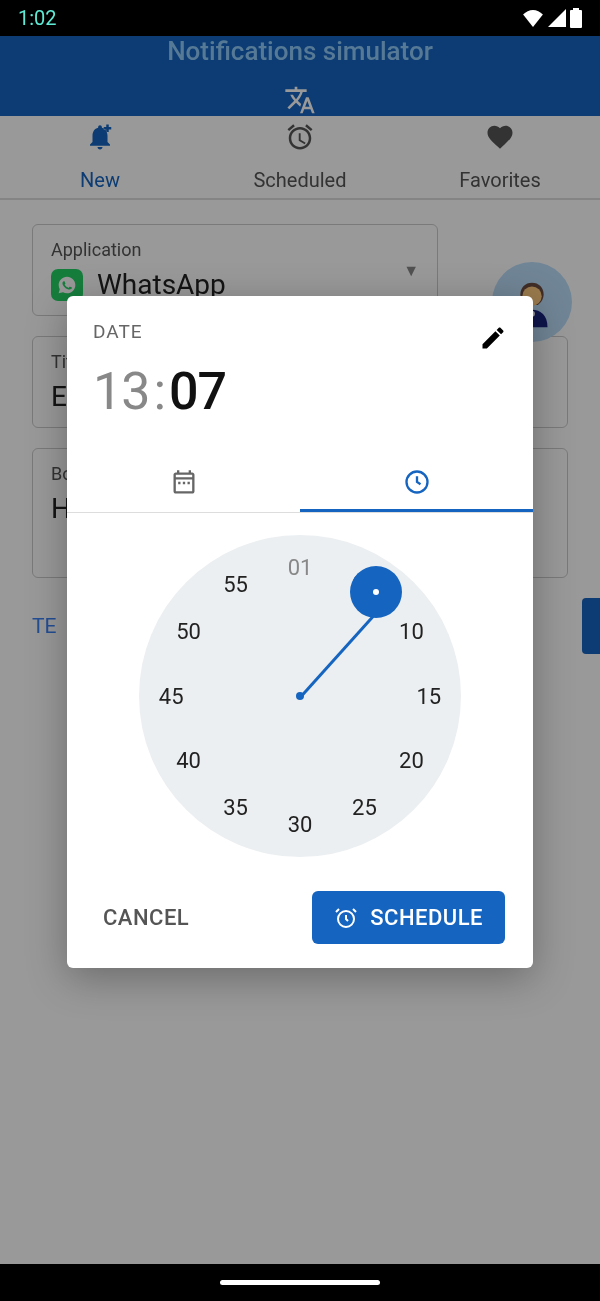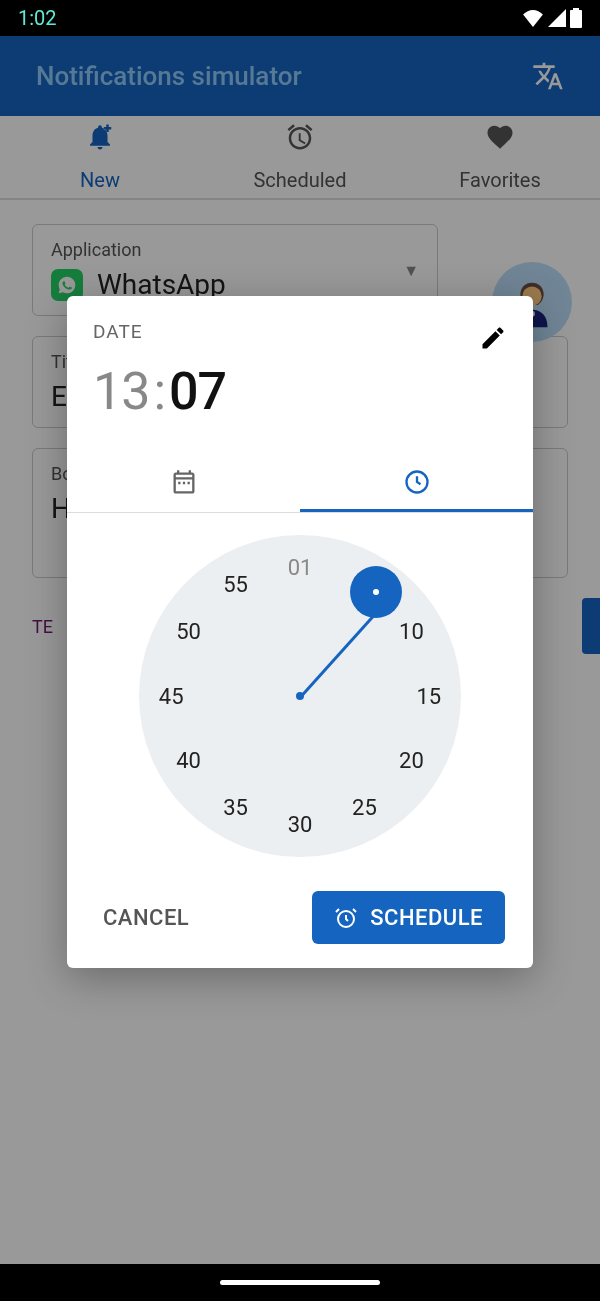--- a/index.html
+++ b/index.html
@@ -3,21 +3,21 @@
   <meta charset="utf-8">
   <style>
     * { margin: 0; padding: 0; box-sizing: border-box; font-family: Roboto, -apple-system, sans-serif; }
     body { width: 600px; height: 1301px; background: #000; position: relative; overflow: hidden; }
     
     .status-bar { height: 36px; background: #000; display: flex; justify-content: space-between; align-items: center; padding: 0 18px; color: #5eead4; font-size: 20px; }
     .status-right { display: flex; gap: 4px; align-items: center; }
     
     .app-content { background: #fff; height: 1228px; position: relative; }
     
-    .app-bar { background: #1565c0; height: 80px; display: flex; align-items: center; justify-content: space-between; padding: 0 36px; }
+    .app-bar { background: #1565c0; height: 80px; display: flex; align-items: center; justify-content: space-between; padding: 0 23px; flex-direction: column; }
     .app-title { color: #90caf9; font-size: 26px; font-weight: 500; }
     .translate-icon { color: #fff; }
     
     .tabs { display: flex; background: #fff; border-bottom: 2px solid #ddd; height: 84px; }
     .tab { flex: 1; display: flex; flex-direction: column; align-items: center; justify-content: center; gap: 16px; color: #555; font-size: 20px; }
     .tab.active { color: #1565c0; }
     .tab-icon { width: 30px; height: 30px; }
     
     .form-area { padding: 24px 32px; }
     .form-field { border: 1px solid #ccc; border-radius: 6px; padding: 14px 18px; margin-bottom: 20px; position: relative; }
@@ -125,21 +125,21 @@
     </div>
     <div class="form-field">
       <div class="field-label">Tit</div>
       <div class="field-value">E</div>
     </div>
     <div class="form-field" style="height:130px">
       <div class="field-label">Bo</div>
       <div class="field-value">H</div>
     </div>
     <div style="display:flex;justify-content:space-between;align-items:center;margin-top:20px">
-      <span style="font-size:18px;color:#701a75">TE</span>
+      <span style="font-size:21px;color:#3b82f6">TE</span>
       <div style="width:18px;height:56px;background:#1565c0;border-radius:4px 0 0 4px;margin-right:-32px"></div>
     </div>
   </div>
 
   <div class="avatar">
     <svg width="62" height="62" viewBox="0 0 64 64">
       <circle cx="32" cy="32" r="32" fill="#bbdefb"></circle>
       <path d="M20 24c0-7 5-12 12-12s12 5 12 12c0 5-3 9-6 11h-12c-3-2-6-6-6-11z" fill="#6d4c41"></path>
       <circle cx="32" cy="26" r="10" fill="#ffcc80"></circle>
       <path d="M16 58c0-12 7-18 16-18s16 6 16 18" fill="#1a237e"></path>

